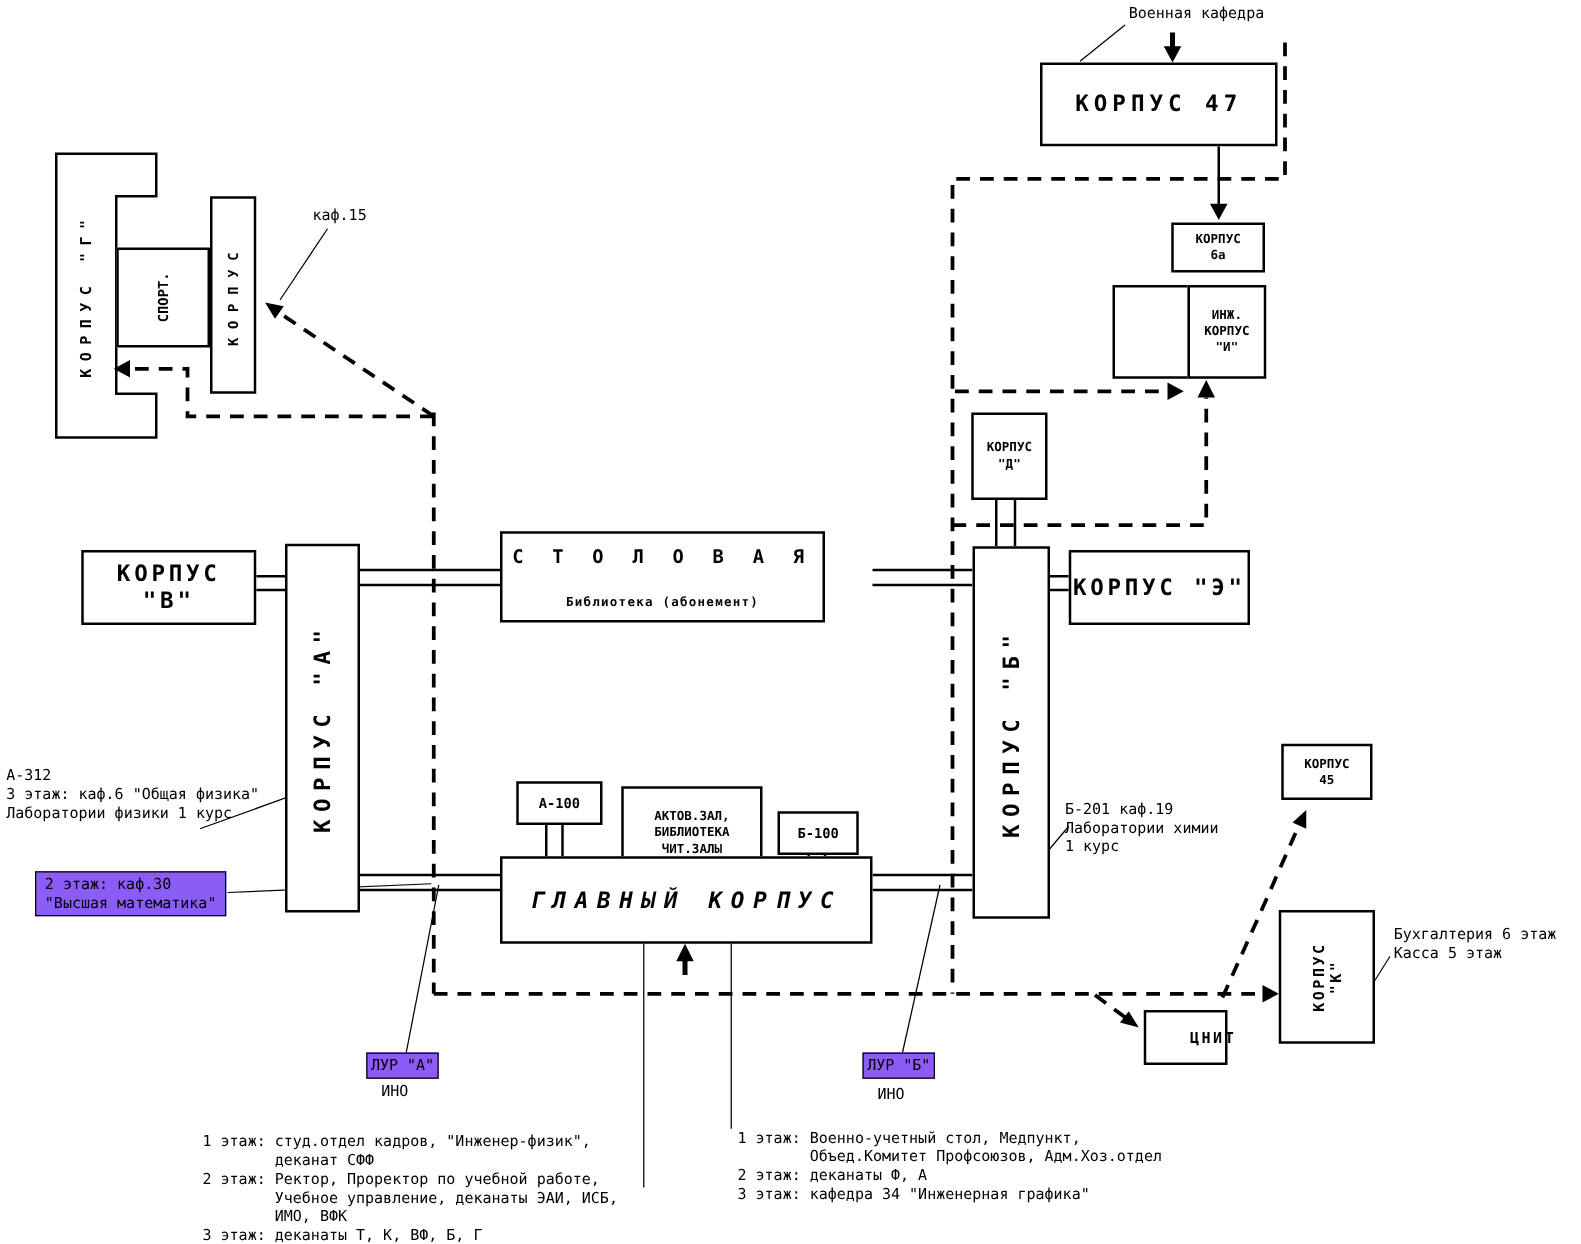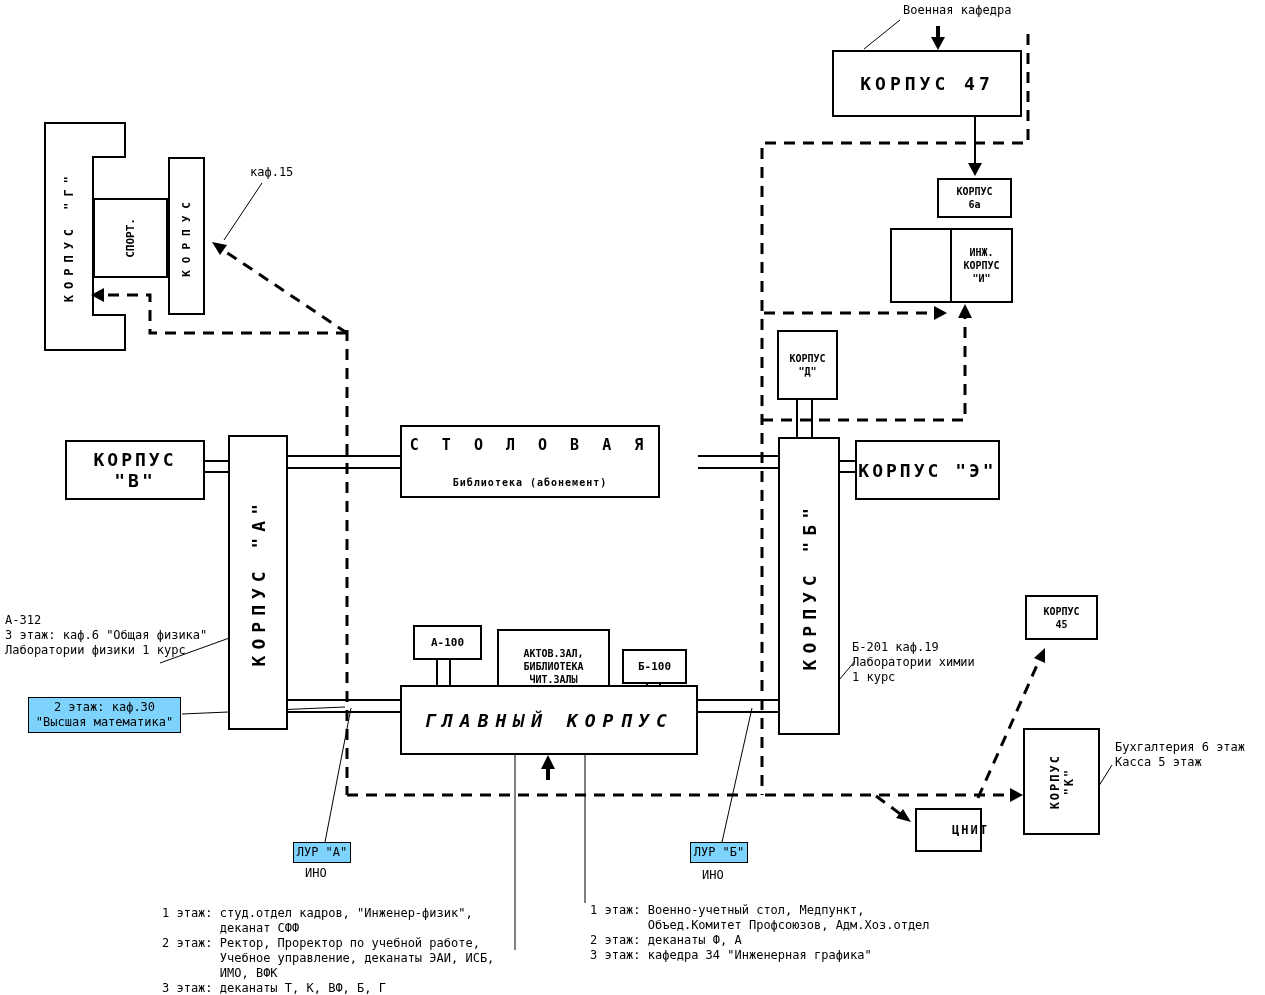--- a/index.html
+++ b/index.html
@@ -7,22 +7,22 @@
   body { font-family:"DejaVu Sans Mono","Liberation Mono",monospace; color:#000; }
   #canvas { position:relative; width:1265px; height:995px; background:#fff; overflow:hidden; }
   svg.overlay { position:absolute; left:0; top:0; }
   .box { position:absolute; border:2px solid #000; background:#fff; display:flex;
          align-items:center; justify-content:center; text-align:center; font-weight:bold;
          white-space:pre-line; }
   .label { position:absolute; font-weight:bold; display:flex; align-items:center;
            justify-content:center; text-align:center; white-space:pre-line; }
   .vtext { writing-mode:vertical-rl; transform:rotate(180deg); white-space:pre-line; }
   .note { position:absolute; font-size:12px; line-height:15px; white-space:pre; }
-  .notebox { position:absolute; border:1px solid #000; background:#7dd3fc; font-size:12px;
-             display:flex; align-items:center; justify-content:center; text-align:center;
+  .notebox { position:absolute; border:1px solid #000; background:#8b5cf6; font-size:12px;
+             display:flex; align-items:center; justify-content:center; text-align:left;
              white-space:pre-line; line-height:15px; }
   .fs10 { font-size:10px; line-height:13px; }
   .fs11 { font-size:11px; }
   .fs12 { font-size:12px; }
   .fs13 { font-size:18px; }
   .ls2 { letter-spacing:2px; }
   .ls3 { letter-spacing:3px; }
   .ls4 { letter-spacing:4px; }
   .ls6 { letter-spacing:6px; }
   .ls7 { letter-spacing:7px; }

